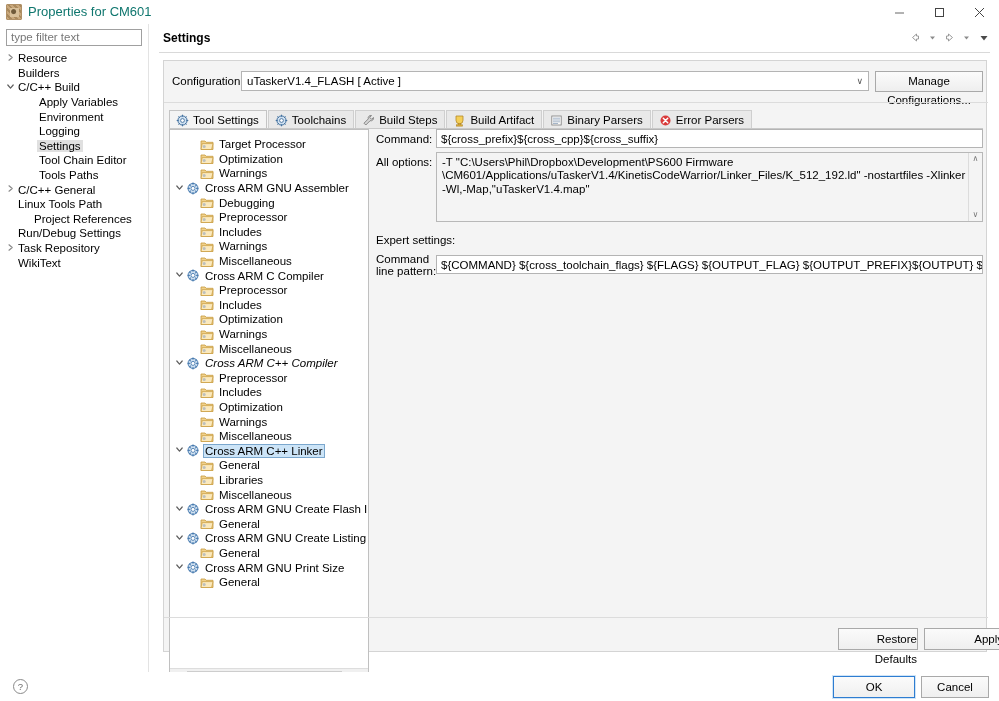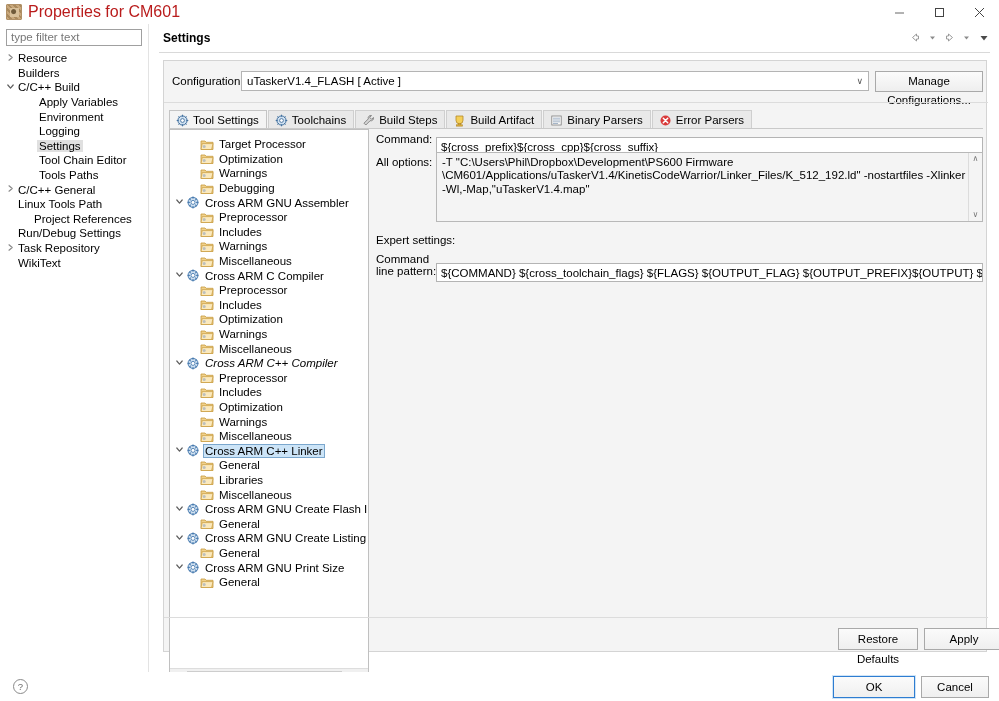--- a/index.html
+++ b/index.html
@@ -25,21 +25,21 @@
     background:
       repeating-linear-gradient(45deg,#c9a87c 0 2px,#a98a5e 2px 4px);
     border:1px solid #b09066;
     border-radius:1px;
     position:relative;
   }
   .tb-icon::after{
     content:""; position:absolute; left:3px; top:3px; width:9px; height:9px;
     background:radial-gradient(circle at 40% 40%, #6f5a3a 0 2px, #d8c09a 3px 100%);
   }
-  .tb-title { font-size:16px; color:#b91c1c; }
+  .tb-title { font-size:13px; color:#0f766e; }
   .tb-controls { position:absolute; right:0; top:0; height:24px; display:flex; }
   .tb-btn {
     width:40px; height:24px; display:flex; align-items:center; justify-content:center;
     color:#555; font-size:12px; line-height:1;
   }
   .tb-btn svg { display:block; }
 
   
   .leftpanel {
     position:absolute; left:0; top:24px; width:148px; height:648px;
@@ -138,40 +138,40 @@
   }
   .hs-arrow { width:15px; text-align:center; font-size:9px; color:#555; }
   .hs-track { flex:1; height:12px; background:#f0f0f0; position:relative; }
   .hs-thumb { position:absolute; left:2px; top:0; width:155px; height:12px; background:#cdcdcd; }
 
   
   .form { position:absolute; left:212px; top:68px; width:607px; }
   .f-label { position:absolute; font-size:11.5px; }
   .f-input {
     position:absolute; background:#ffffff; border:1px solid #b4b4b4;
-    font-size:11.5px; padding:1px 4px; line-height:16px; white-space:nowrap; overflow:hidden;margin-top:8px;
+    font-size:11.5px; padding:1px 4px; line-height:16px; white-space:nowrap; overflow:hidden;
   }
   .f-area {
     position:absolute; background:#f4f4f4; border:1px solid #b8b8b8;
     font-size:11.5px; padding:3px 5px; line-height:13.4px;
     overflow:hidden; word-break:break-all;
   }
   .v-scroll {
     position:absolute; right:0px; top:0px; width:14px; height:100%;
     background:#f4f4f4; border-left:1px solid #dcdcdc;
     display:flex; flex-direction:column; justify-content:space-between; align-items:center;
   }
   .v-arrow { font-size:8px; color:#777; height:12px; line-height:12px; }
 
   
   .btm-rule { position:absolute; left:0; top:556px; width:824px; height:1px; background:#dcdcdc; }
   .btn {
     position:absolute; height:22px;
     background:linear-gradient(#fbfbfb,#efefef); border:1px solid #a9a9a9;
-    font-size:11.5px; text-align:center; line-height:20px;
+    font-size:11.5px; text-align:right; line-height:20px;
   }
   .restore-btn { left:674px; top:567px; width:80px; }
   .apply-btn { left:760px; top:567px; width:80px; }
 
   
   .footer { position:absolute; left:0; top:672px; width:999px; height:29px; background:#ffffff; }
   .help-ic { position:absolute; left:12px; top:6px; width:17px; height:17px; }
   .ok-btn {
     position:absolute; left:833px; top:4px; width:82px; height:22px;
     background:linear-gradient(#fbfbfb,#efefef);
@@ -410,43 +410,43 @@
               <span class="tarrow"></span>
               <span style="display: flex;">
                 <svg class="ico" viewBox="0 0 14 13">
                   <path d="M1 3 L5 3 L6.2 4.3 L13 4.3 L13 11.5 L1 11.5 Z" fill="#f0d08a" stroke="#c79b3e" stroke-width="0.8"></path>
                   <path d="M2.2 5.6 L13 5.6 L11.6 11.5 L1 11.5 Z" fill="#fbe9bd" stroke="#c79b3e" stroke-width="0.7"></path>
                   <circle cx="4.2" cy="8.4" r="1.5" fill="#b0b7bd" opacity="0.85"></circle>
                 </svg>
               </span>
               <span class="tlbl">Warnings</span>
             </div>
-            <div class="ttnode" style="padding-left: 16px;">
-              <span class="tarrow"></span>
-              <span style="display: flex;">
-                <svg class="ico" viewBox="0 0 14 13">
-                  <path d="M1 3 L5 3 L6.2 4.3 L13 4.3 L13 11.5 L1 11.5 Z" fill="#f0d08a" stroke="#c79b3e" stroke-width="0.8"></path>
-                  <path d="M2.2 5.6 L13 5.6 L11.6 11.5 L1 11.5 Z" fill="#fbe9bd" stroke="#c79b3e" stroke-width="0.7"></path>
-                  <circle cx="4.2" cy="8.4" r="1.5" fill="#b0b7bd" opacity="0.85"></circle>
-                </svg>
-              </span>
-              <span class="tlbl">Debugging</span>
-            </div>
             <div class="ttnode" style="padding-left: 2px;">
               <span class="tarrow"><svg width="9" height="9" viewBox="0 0 9 9">
                   <path d="M1.8 3 L4.5 6.2 L7.2 3" fill="none" stroke="#5f5f5f" stroke-width="1.2" stroke-linecap="round" stroke-linejoin="round"></path>
                 </svg></span>
               <span style="display: flex;">
                 <svg class="ico" viewBox="0 0 14 13">
                   <circle cx="7" cy="6.4" r="5" fill="#cfe0f0" stroke="#4a7cb0" stroke-width="1"></circle>
                   <circle cx="7" cy="6.4" r="2" fill="#ffffff" stroke="#4a7cb0" stroke-width="0.9"></circle>
                   <path d="M7 0.9 L7 2.2 M7 10.6 L7 11.9 M2.1 6.4 L3.4 6.4 M10.6 6.4 L11.9 6.4 M3.5 2.9 L4.4 3.8 M9.6 9 L10.5 9.9 M10.5 2.9 L9.6 3.8 M4.4 9 L3.5 9.9" stroke="#4a7cb0" stroke-width="1.1" stroke-linecap="round"></path>
                 </svg>
               </span>
               <span class="tlbl">Cross ARM GNU Assembler</span>
+            </div>
+            <div class="ttnode" style="padding-left: 16px;">
+              <span class="tarrow"></span>
+              <span style="display: flex;">
+                <svg class="ico" viewBox="0 0 14 13">
+                  <path d="M1 3 L5 3 L6.2 4.3 L13 4.3 L13 11.5 L1 11.5 Z" fill="#f0d08a" stroke="#c79b3e" stroke-width="0.8"></path>
+                  <path d="M2.2 5.6 L13 5.6 L11.6 11.5 L1 11.5 Z" fill="#fbe9bd" stroke="#c79b3e" stroke-width="0.7"></path>
+                  <circle cx="4.2" cy="8.4" r="1.5" fill="#b0b7bd" opacity="0.85"></circle>
+                </svg>
+              </span>
+              <span class="tlbl">Debugging</span>
             </div>
             <div class="ttnode" style="padding-left: 16px;">
               <span class="tarrow"></span>
               <span style="display: flex;">
                 <svg class="ico" viewBox="0 0 14 13">
                   <path d="M1 3 L5 3 L6.2 4.3 L13 4.3 L13 11.5 L1 11.5 Z" fill="#f0d08a" stroke="#c79b3e" stroke-width="0.8"></path>
                   <path d="M2.2 5.6 L13 5.6 L11.6 11.5 L1 11.5 Z" fill="#fbe9bd" stroke="#c79b3e" stroke-width="0.7"></path>
                   <circle cx="4.2" cy="8.4" r="1.5" fill="#b0b7bd" opacity="0.85"></circle>
                 </svg>
               </span>

